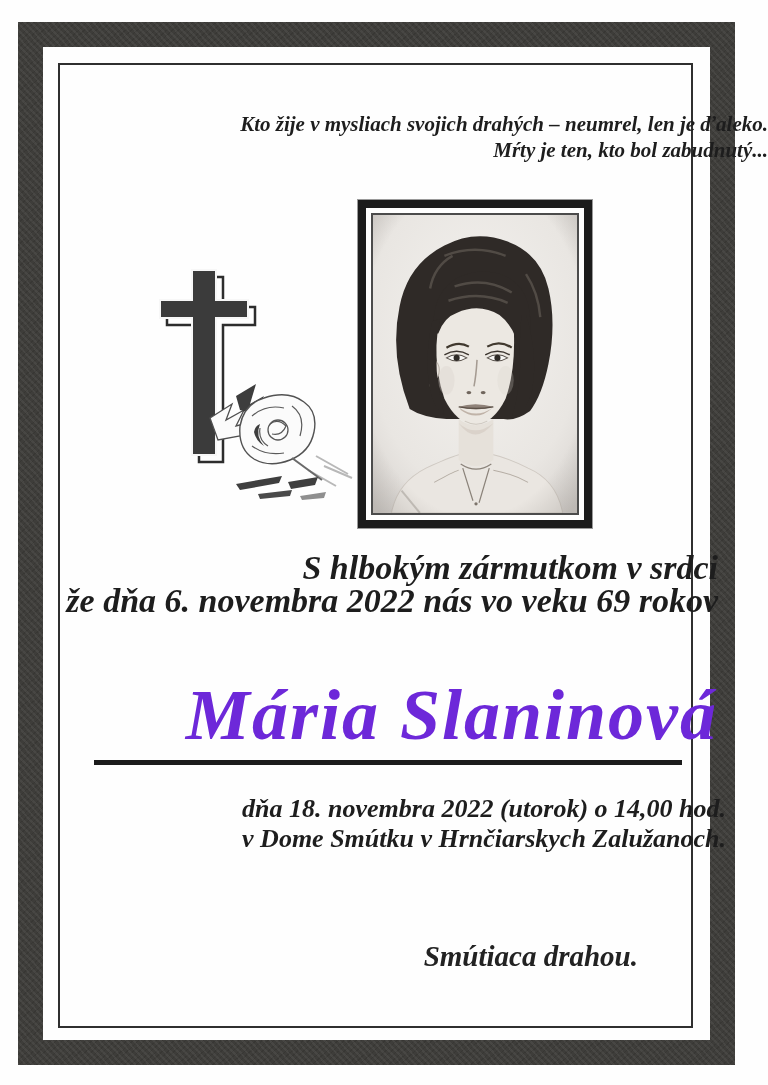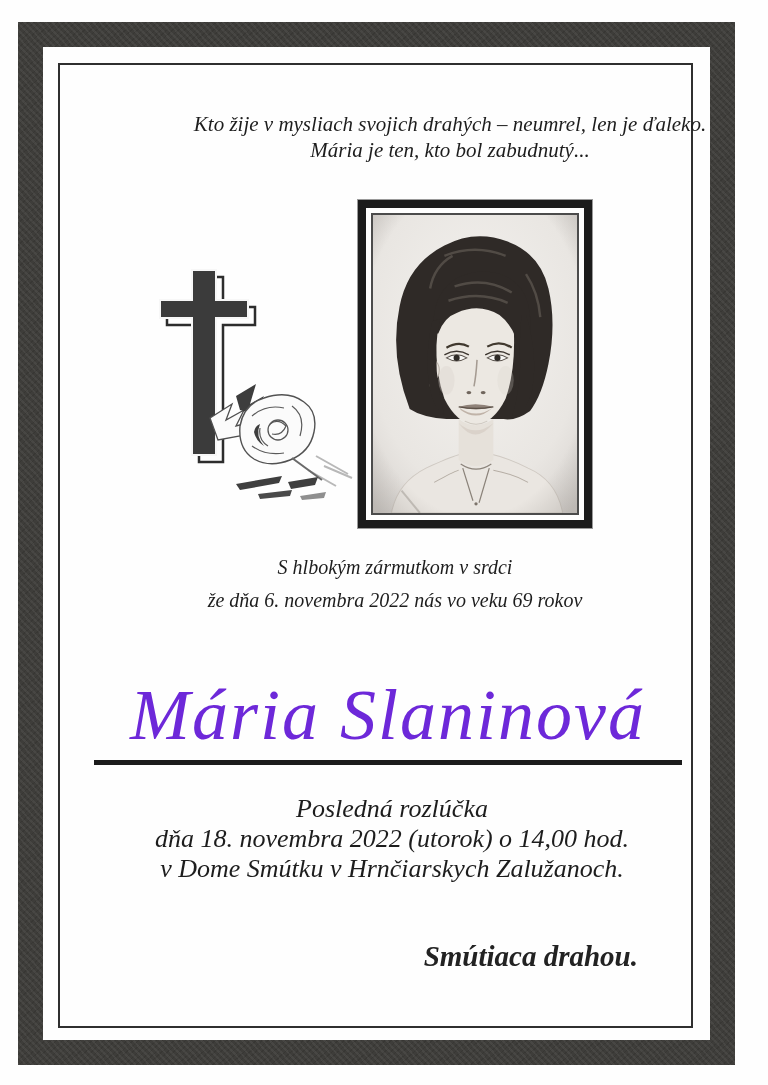--- a/index.html
+++ b/index.html
@@ -19,24 +19,24 @@
       repeating-linear-gradient(47deg, rgba(255,255,255,0.05) 0 2px, rgba(0,0,0,0) 2px 5px),
       repeating-linear-gradient(-43deg, rgba(0,0,0,0.10) 0 1px, rgba(0,0,0,0) 1px 4px);
     pointer-events:none;
     clip-path:polygon(0 0,100% 0,100% 100%,0 100%,0 25px,25px 25px,25px calc(100% - 25px),calc(100% - 25px) calc(100% - 25px),calc(100% - 25px) 25px,0 25px);
   }
   
   .inner-line{
     position:absolute;left:58px;top:63px;right:75px;bottom:57px;
     border:2px solid #2f2f2f;
   }
-  .txt{position:absolute;text-align:center;font-style:italic;}
+  .txt{position:absolute;text-align:right;font-style:italic;font-weight:bold;}
   .txt div{white-space:nowrap;}
   .quote{left:132px;top:111px;width:636px;font-size:21px;line-height:26px;}
-  .announce{left:65px;top:551px;width:660px;font-size:20px;line-height:33px;}
+  .announce{left:58px;top:551px;width:660px;font-size:34px;line-height:33px;}
   .name-block{left:58px;top:672px;width:660px;}
   .name-block .name{
     font-size:72px;line-height:86px;font-style:italic;letter-spacing:2px;
     color:#6d28d9;white-space:nowrap;
   }
   .name-underline{width:588px;height:5px;background:#1c1c1c;margin:2px auto 0;}
   .farewell{left:58px;top:794px;width:668px;font-size:26px;line-height:30px;}
   .signature{
     left:58px;top:940px;width:580px;text-align:right;
     font-size:29px;font-style:italic;font-weight:bold;color:#222;
@@ -58,21 +58,21 @@
 </head>
 <body>
 
 <div class="page">
 
   <div class="band"></div>
   <div class="inner-line"></div>
 
   <div class="txt quote">
     <div>Kto žije v mysliach svojich drahých – neumrel, len je ďaleko.</div>
-    <div>Mária je ten, kto bol zabudnutý...</div>
+    <div>Mŕty je ten, kto bol zabudnutý...</div>
   </div>
 
   <svg class="cross-art" viewBox="0 0 220 258" aria-hidden="true">
     <defs>
       <path id="crossShape" d="M52,22 h24 v30 h32 v18 h-32 v137 h-24 V70 H20 V52 h32 Z"></path>
     </defs>
 
     <use href="#crossShape" transform="translate(7,7)" fill="none" stroke="#2d2d2d" stroke-width="2.5"></use>
     <use href="#crossShape" fill="#3b3b3b" stroke="#f7f7f7" stroke-width="2"></use>
 
@@ -162,20 +162,19 @@
     <div>S hlbokým zármutkom v srdci</div>
     <div>že dňa 6. novembra 2022 nás vo veku 69 rokov</div>
   </div>
 
   <div class="txt name-block">
     <div class="name">Mária Slaninová</div>
     <div class="name-underline"></div>
   </div>
 
   <div class="txt farewell">
-    <div>Posledná rozlúčka</div>
     <div>dňa 18. novembra 2022 (utorok) o 14,00 hod.</div>
     <div>v Dome Smútku v Hrnčiarskych Zalužanoch.</div>
   </div>
 
   <div class="txt signature">Smútiaca drahou.</div>
 
 </div>
 
 </body></html>

